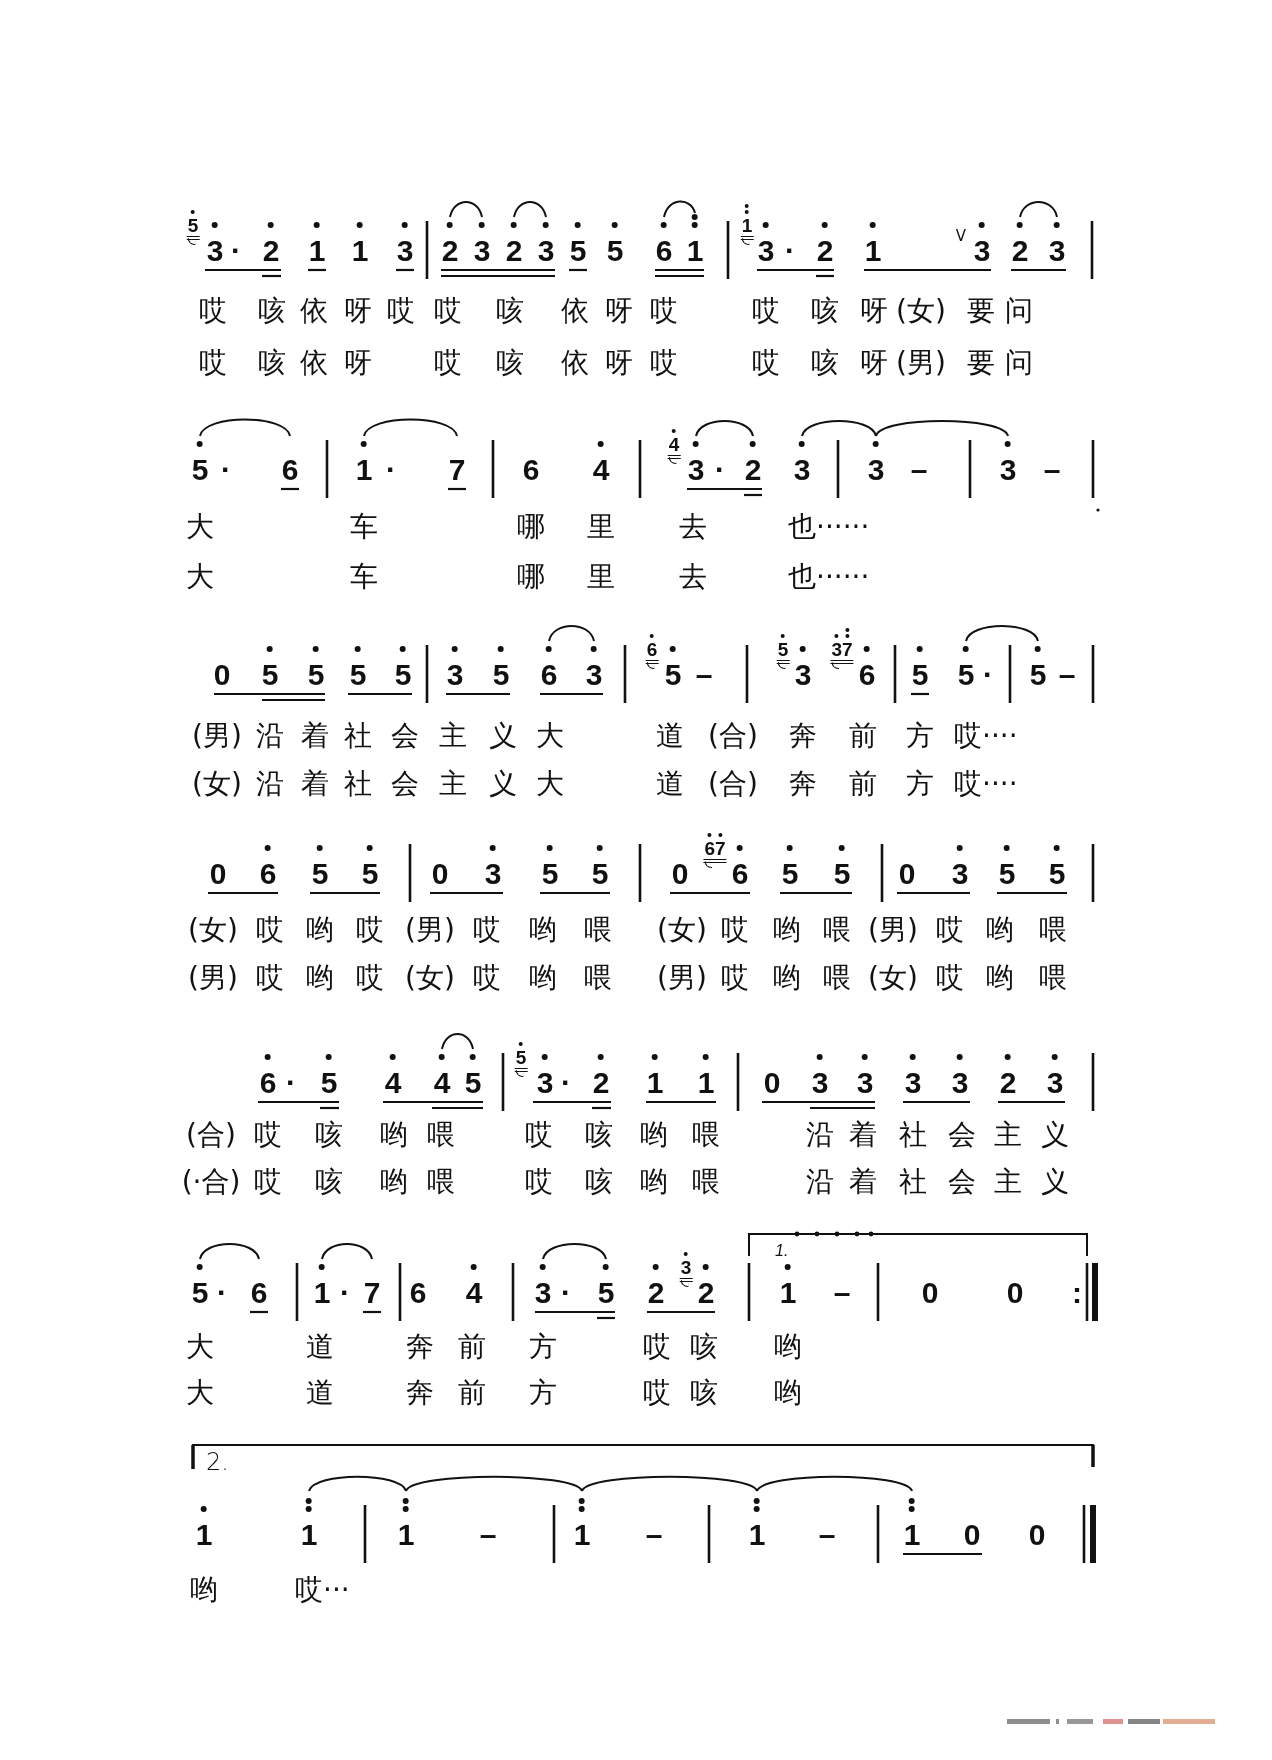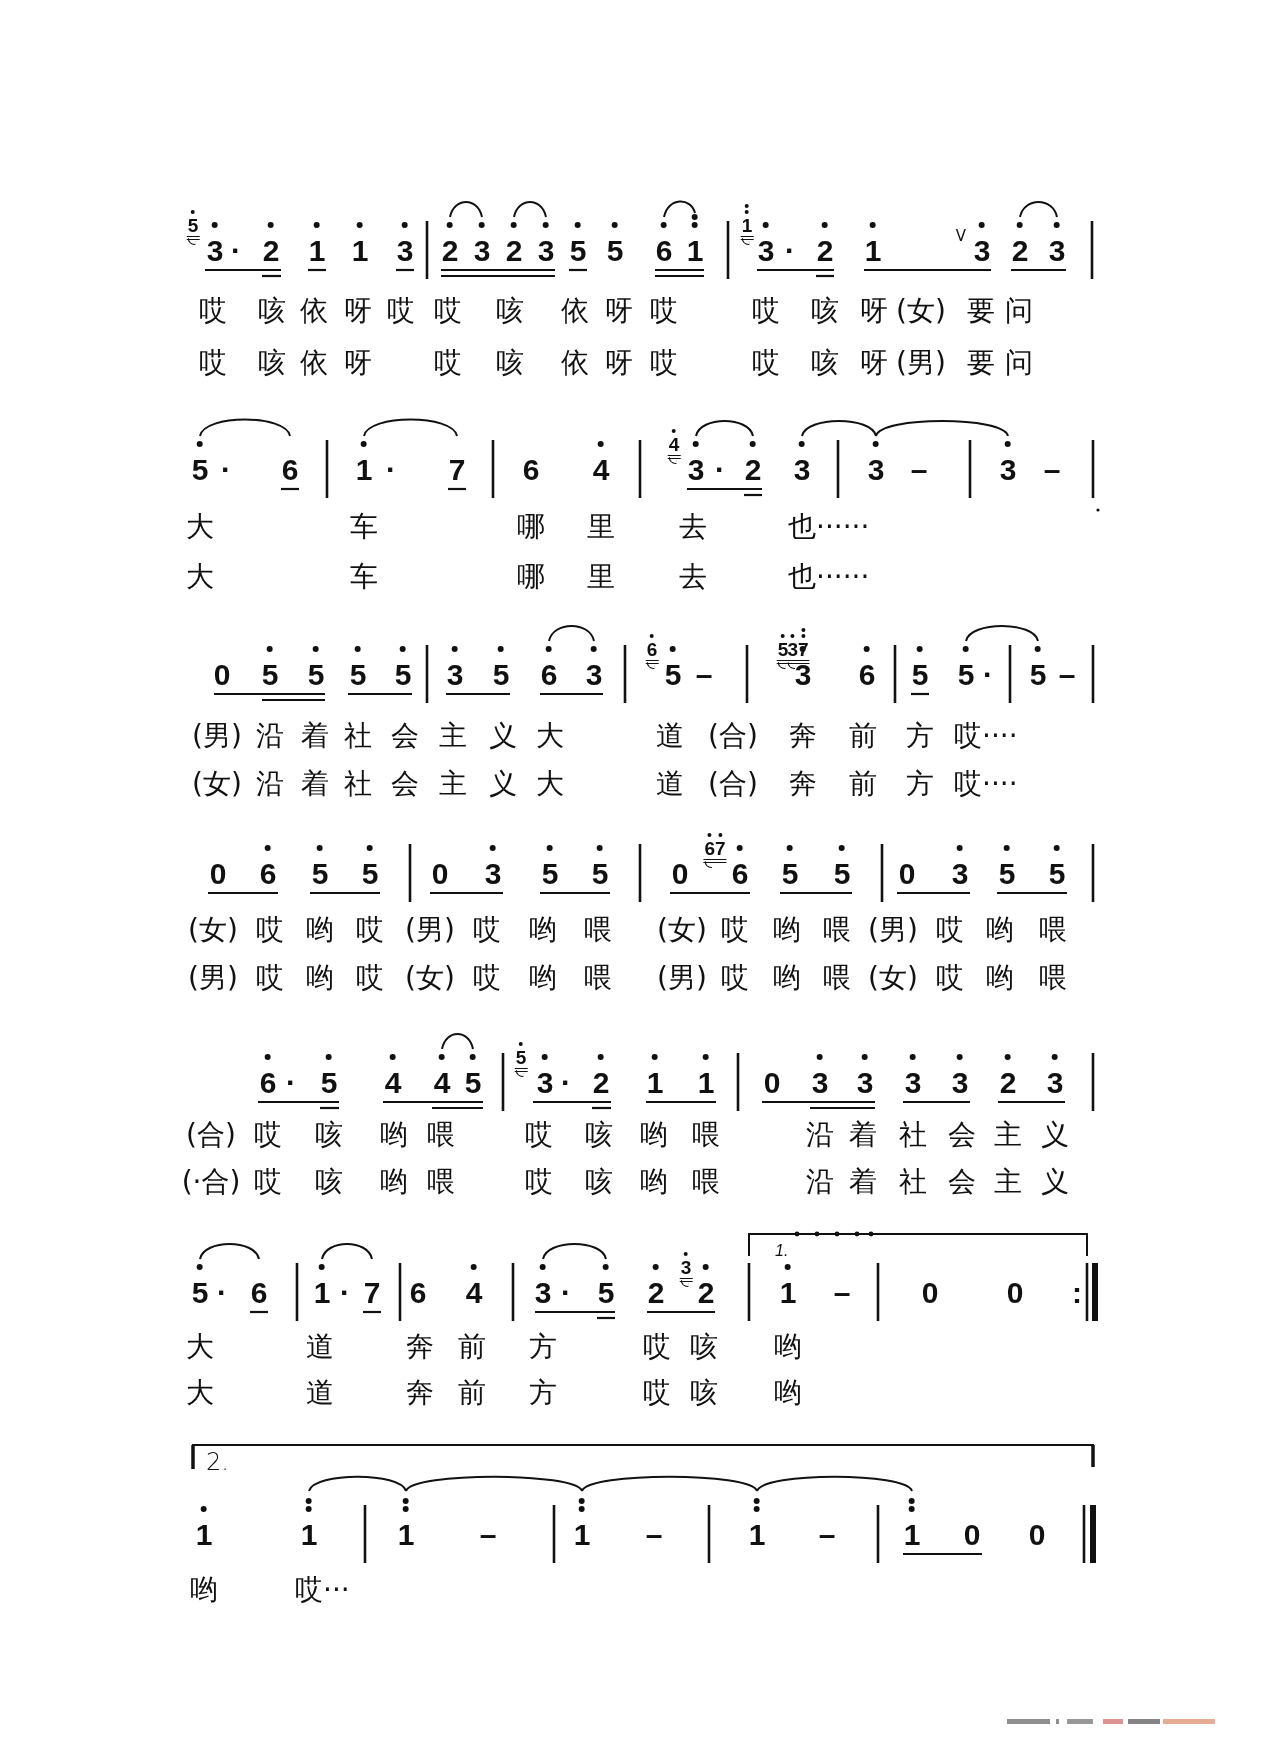--- a/index.html
+++ b/index.html
@@ -271,21 +271,21 @@
   <span class="n" style="left:403px" data-o="1">5</span>
   <span class="n" style="left:455px" data-o="1">3</span>
   <span class="n" style="left:501px" data-o="1">5</span>
   <span class="n" style="left:549px" data-o="1">6</span>
   <span class="n" style="left:594px" data-o="1">3</span>
   <span class="g" style="left:652px"><span class="gd" data-o="1">6</span></span>
   <span class="n" style="left:673px" data-o="1">5</span>
   <span class="n" style="left:704px" data-o="0">–</span>
   <span class="g" style="left:783px"><span class="gd" data-o="1">5</span></span>
   <span class="n" style="left:803px" data-o="1">3</span>
-  <span class="g" style="left:798px"><span class="gd" data-o="1">3</span><span class="gd" data-o="2">7</span></span>
+  <span class="g" style="left:842px"><span class="gd" data-o="1">3</span><span class="gd" data-o="2">7</span></span>
   <span class="n" style="left:867px" data-o="1">6</span>
   <span class="n" style="left:920px" data-o="1">5</span>
   <span class="n" style="left:966px" data-o="1">5</span>
   <span class="n" style="left:988px" data-o="0">·</span>
   <span class="n" style="left:1038px" data-o="1">5</span>
   <span class="n" style="left:1067px" data-o="0">–</span>
 </div>
 <div class="line" style="top:736px">
   <span class="ly" style="left:217px">(男)</span>
   <span class="ly" style="left:270px">沿</span>

